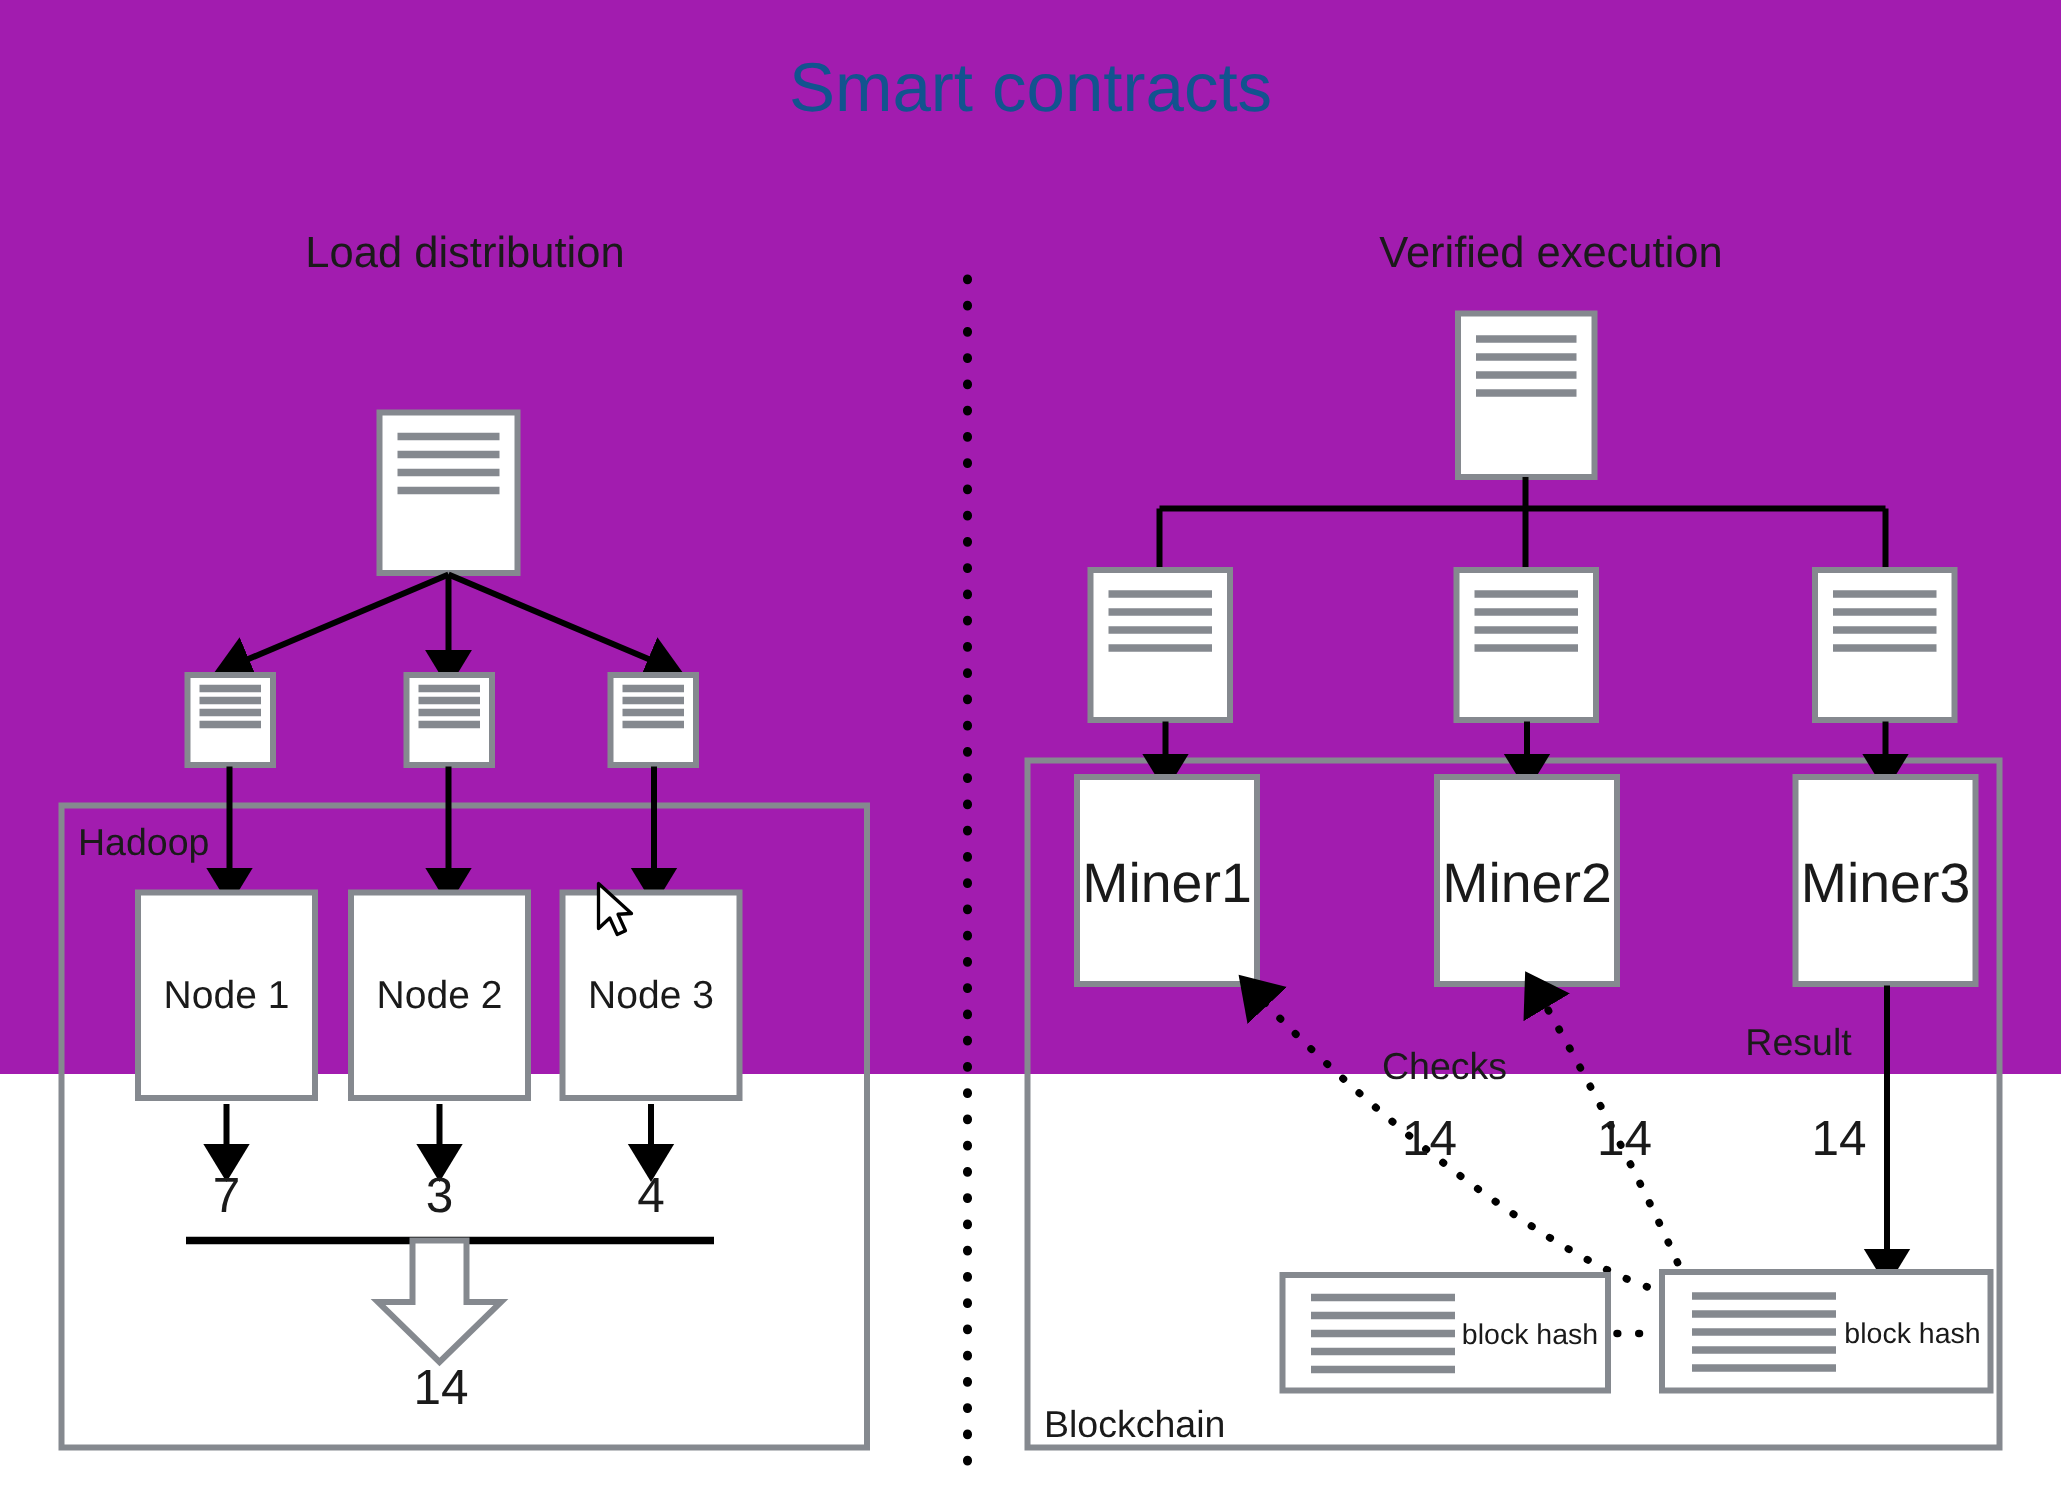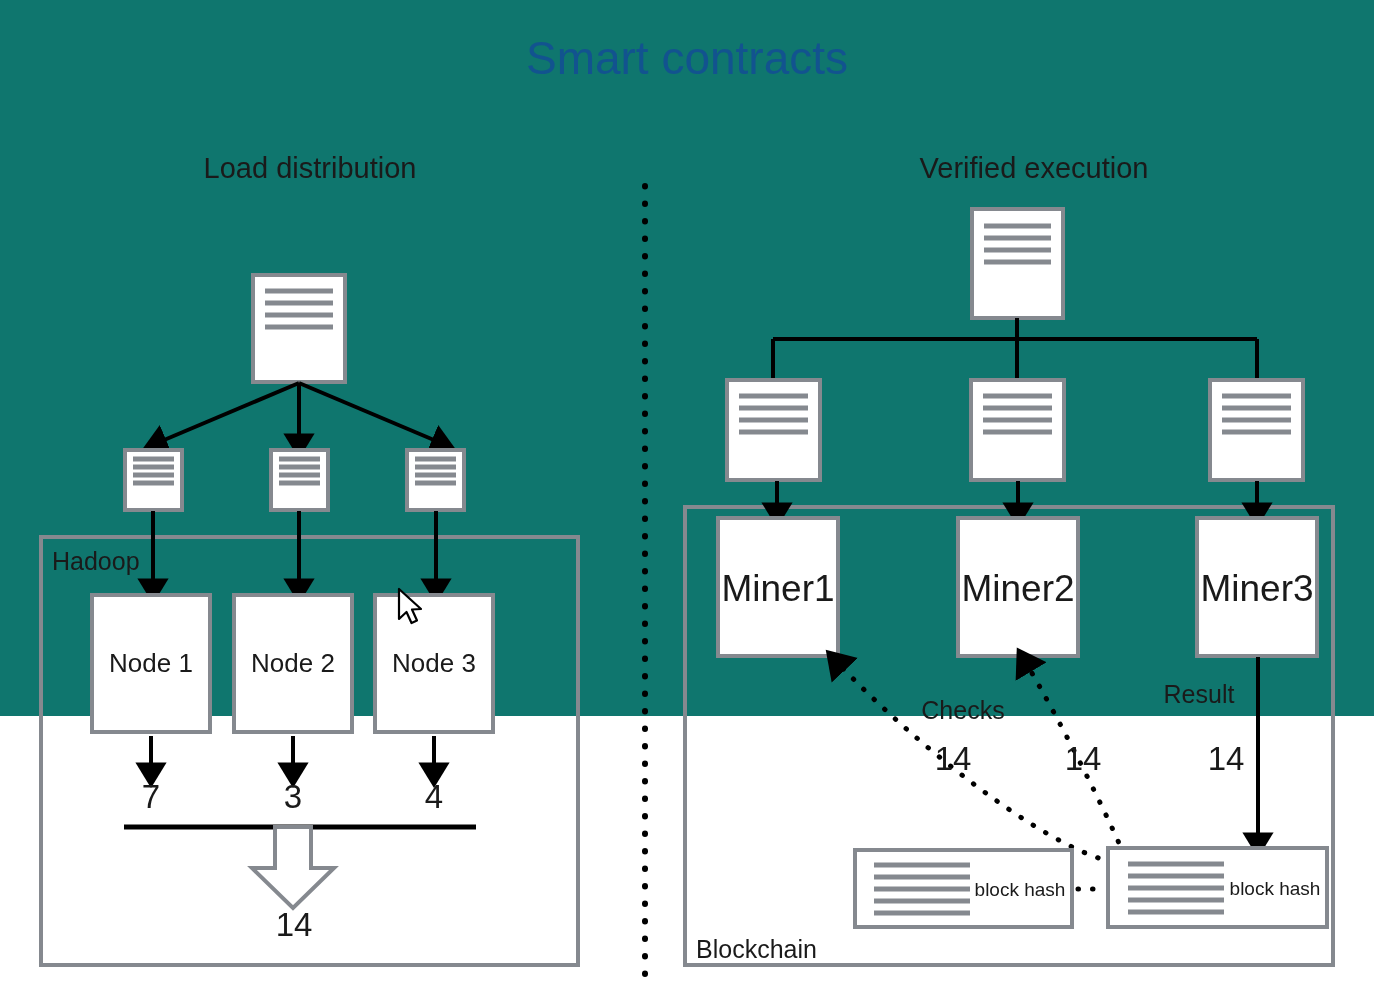--- a/index.html
+++ b/index.html
@@ -11,21 +11,21 @@
     width: 1374px;
     height: 994px;
     font-family: "Liberation Sans", sans-serif;
     overflow: hidden;
     position: relative;
   }
   #slide {
     position: relative;
     width: 1374px;
     height: 716px;
-    background: #0f766e;
+    background: #a21caf;
   }
   #slide svg {
     position: absolute;
     top: 0;
     left: 0;
   }
   .title-text {
     font-size: 46px;
     fill: #12538f;
     font-family: "Liberation Sans", sans-serif;

